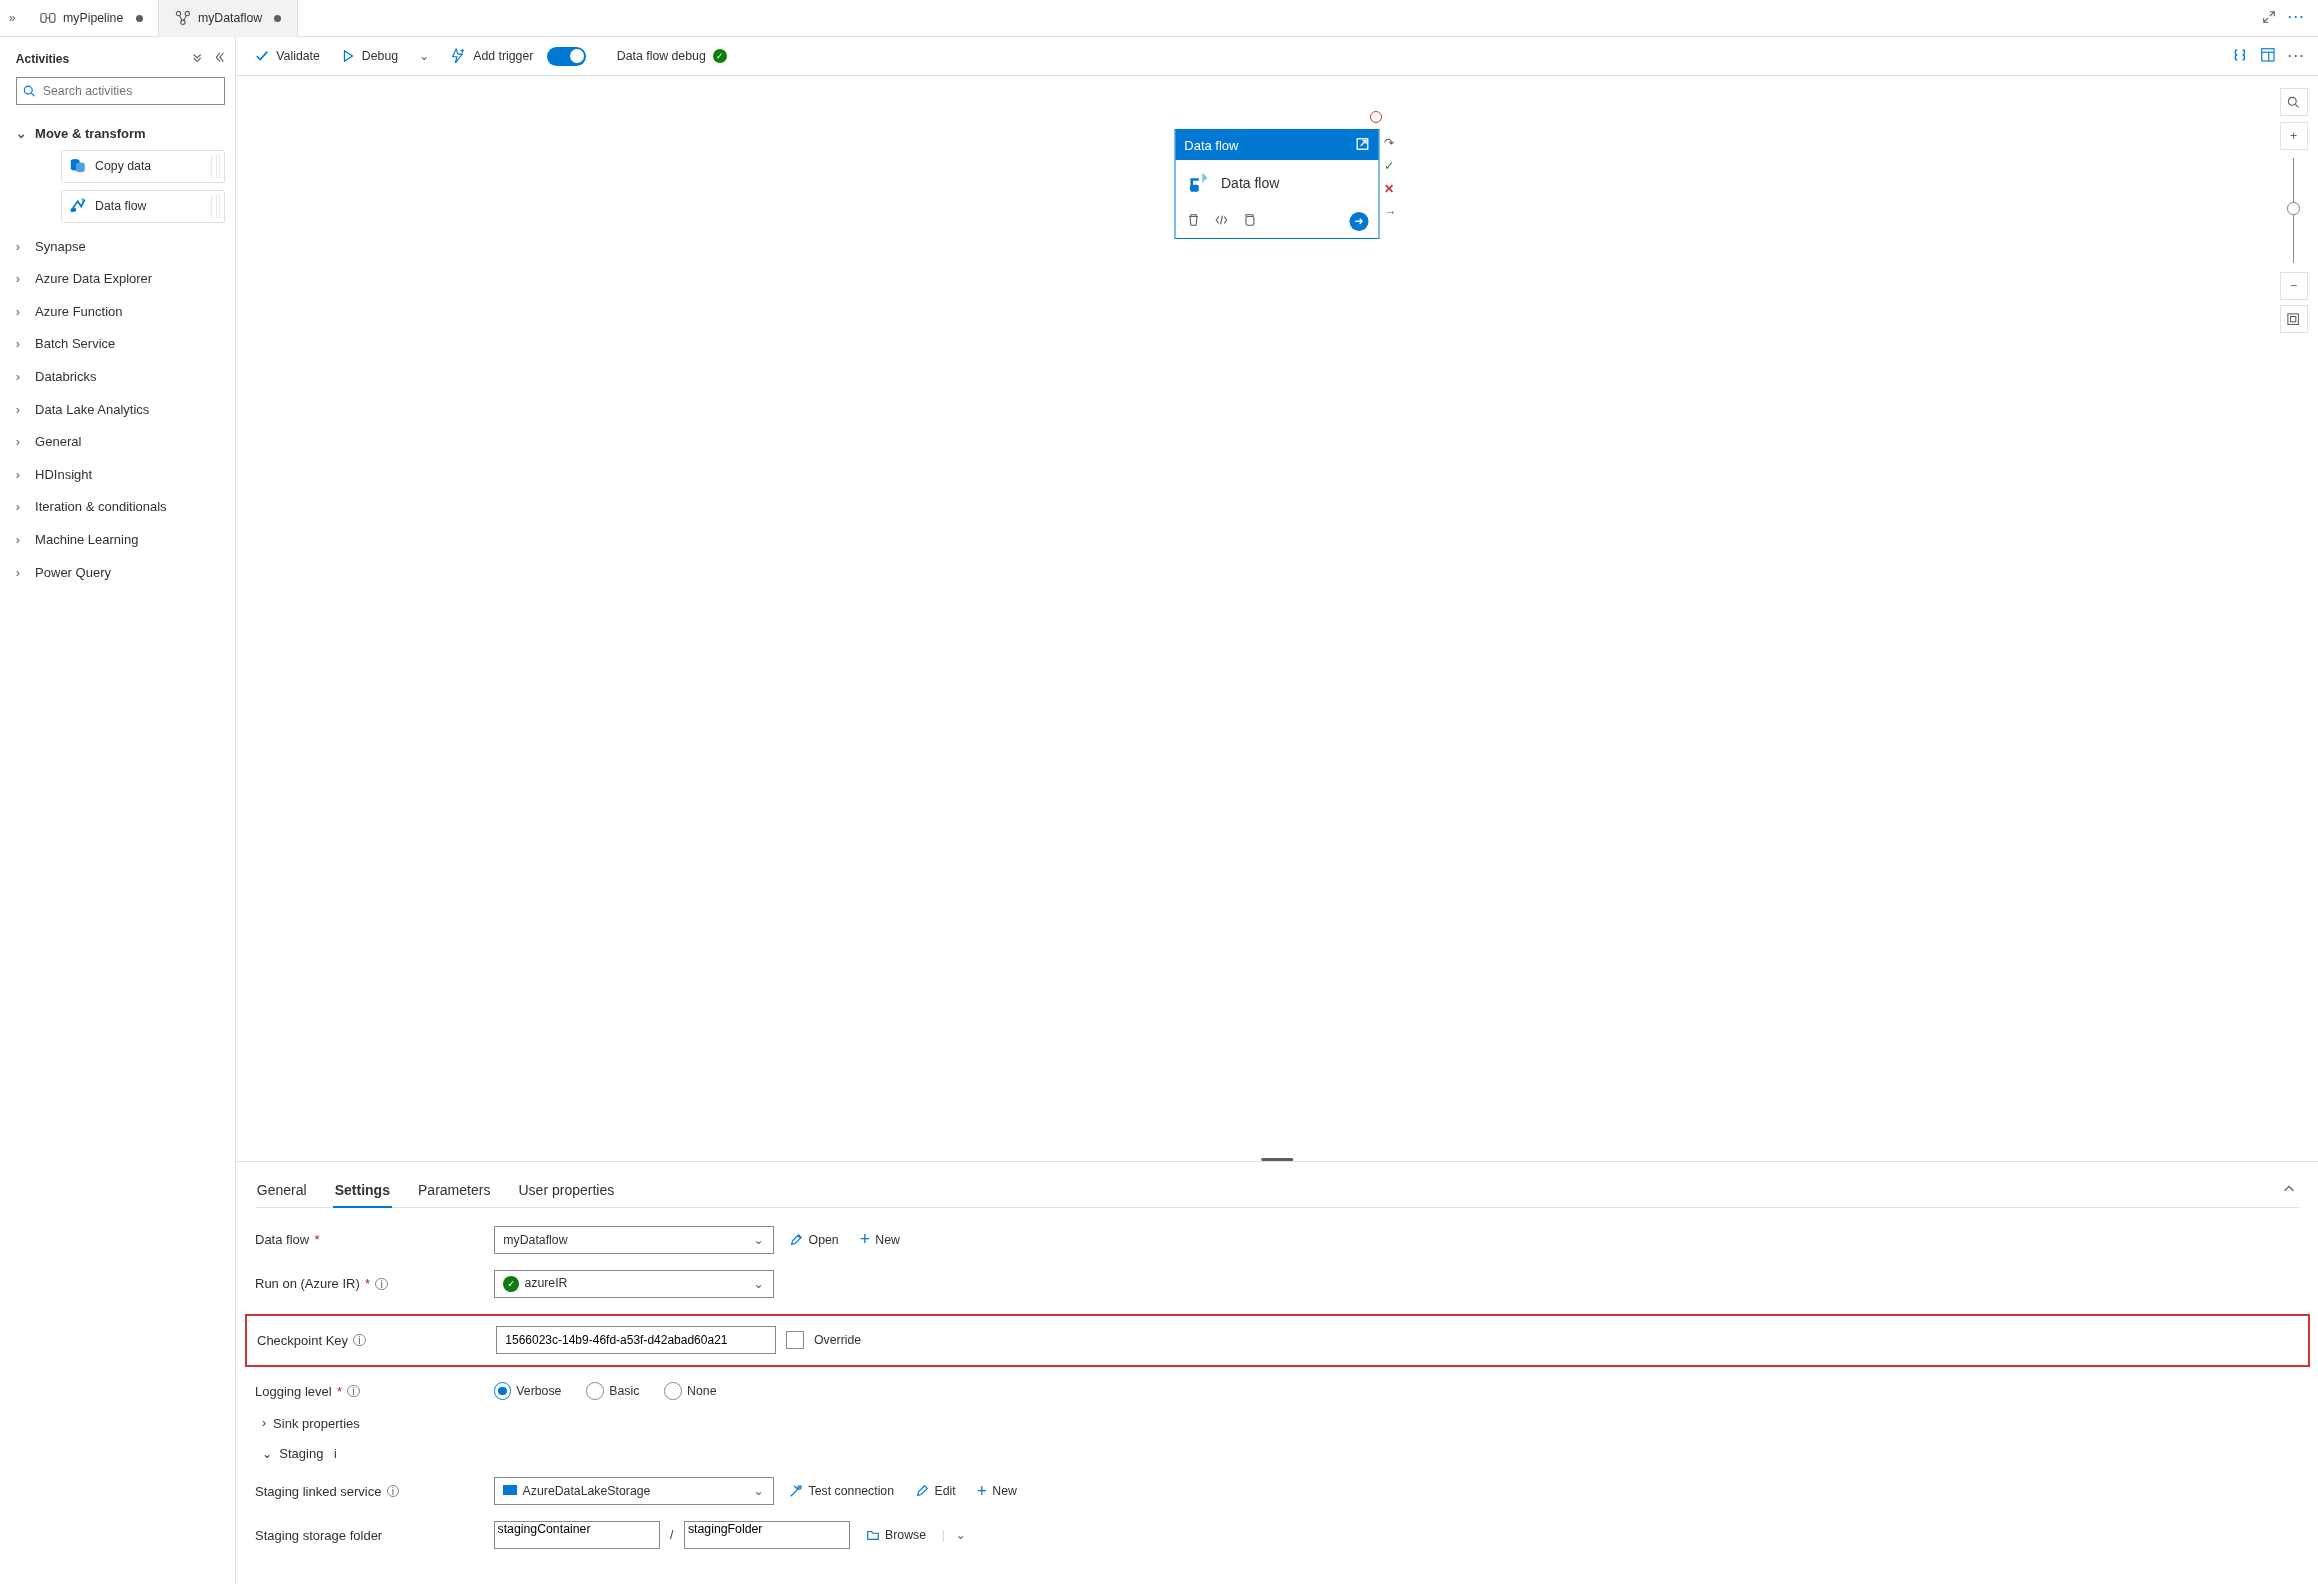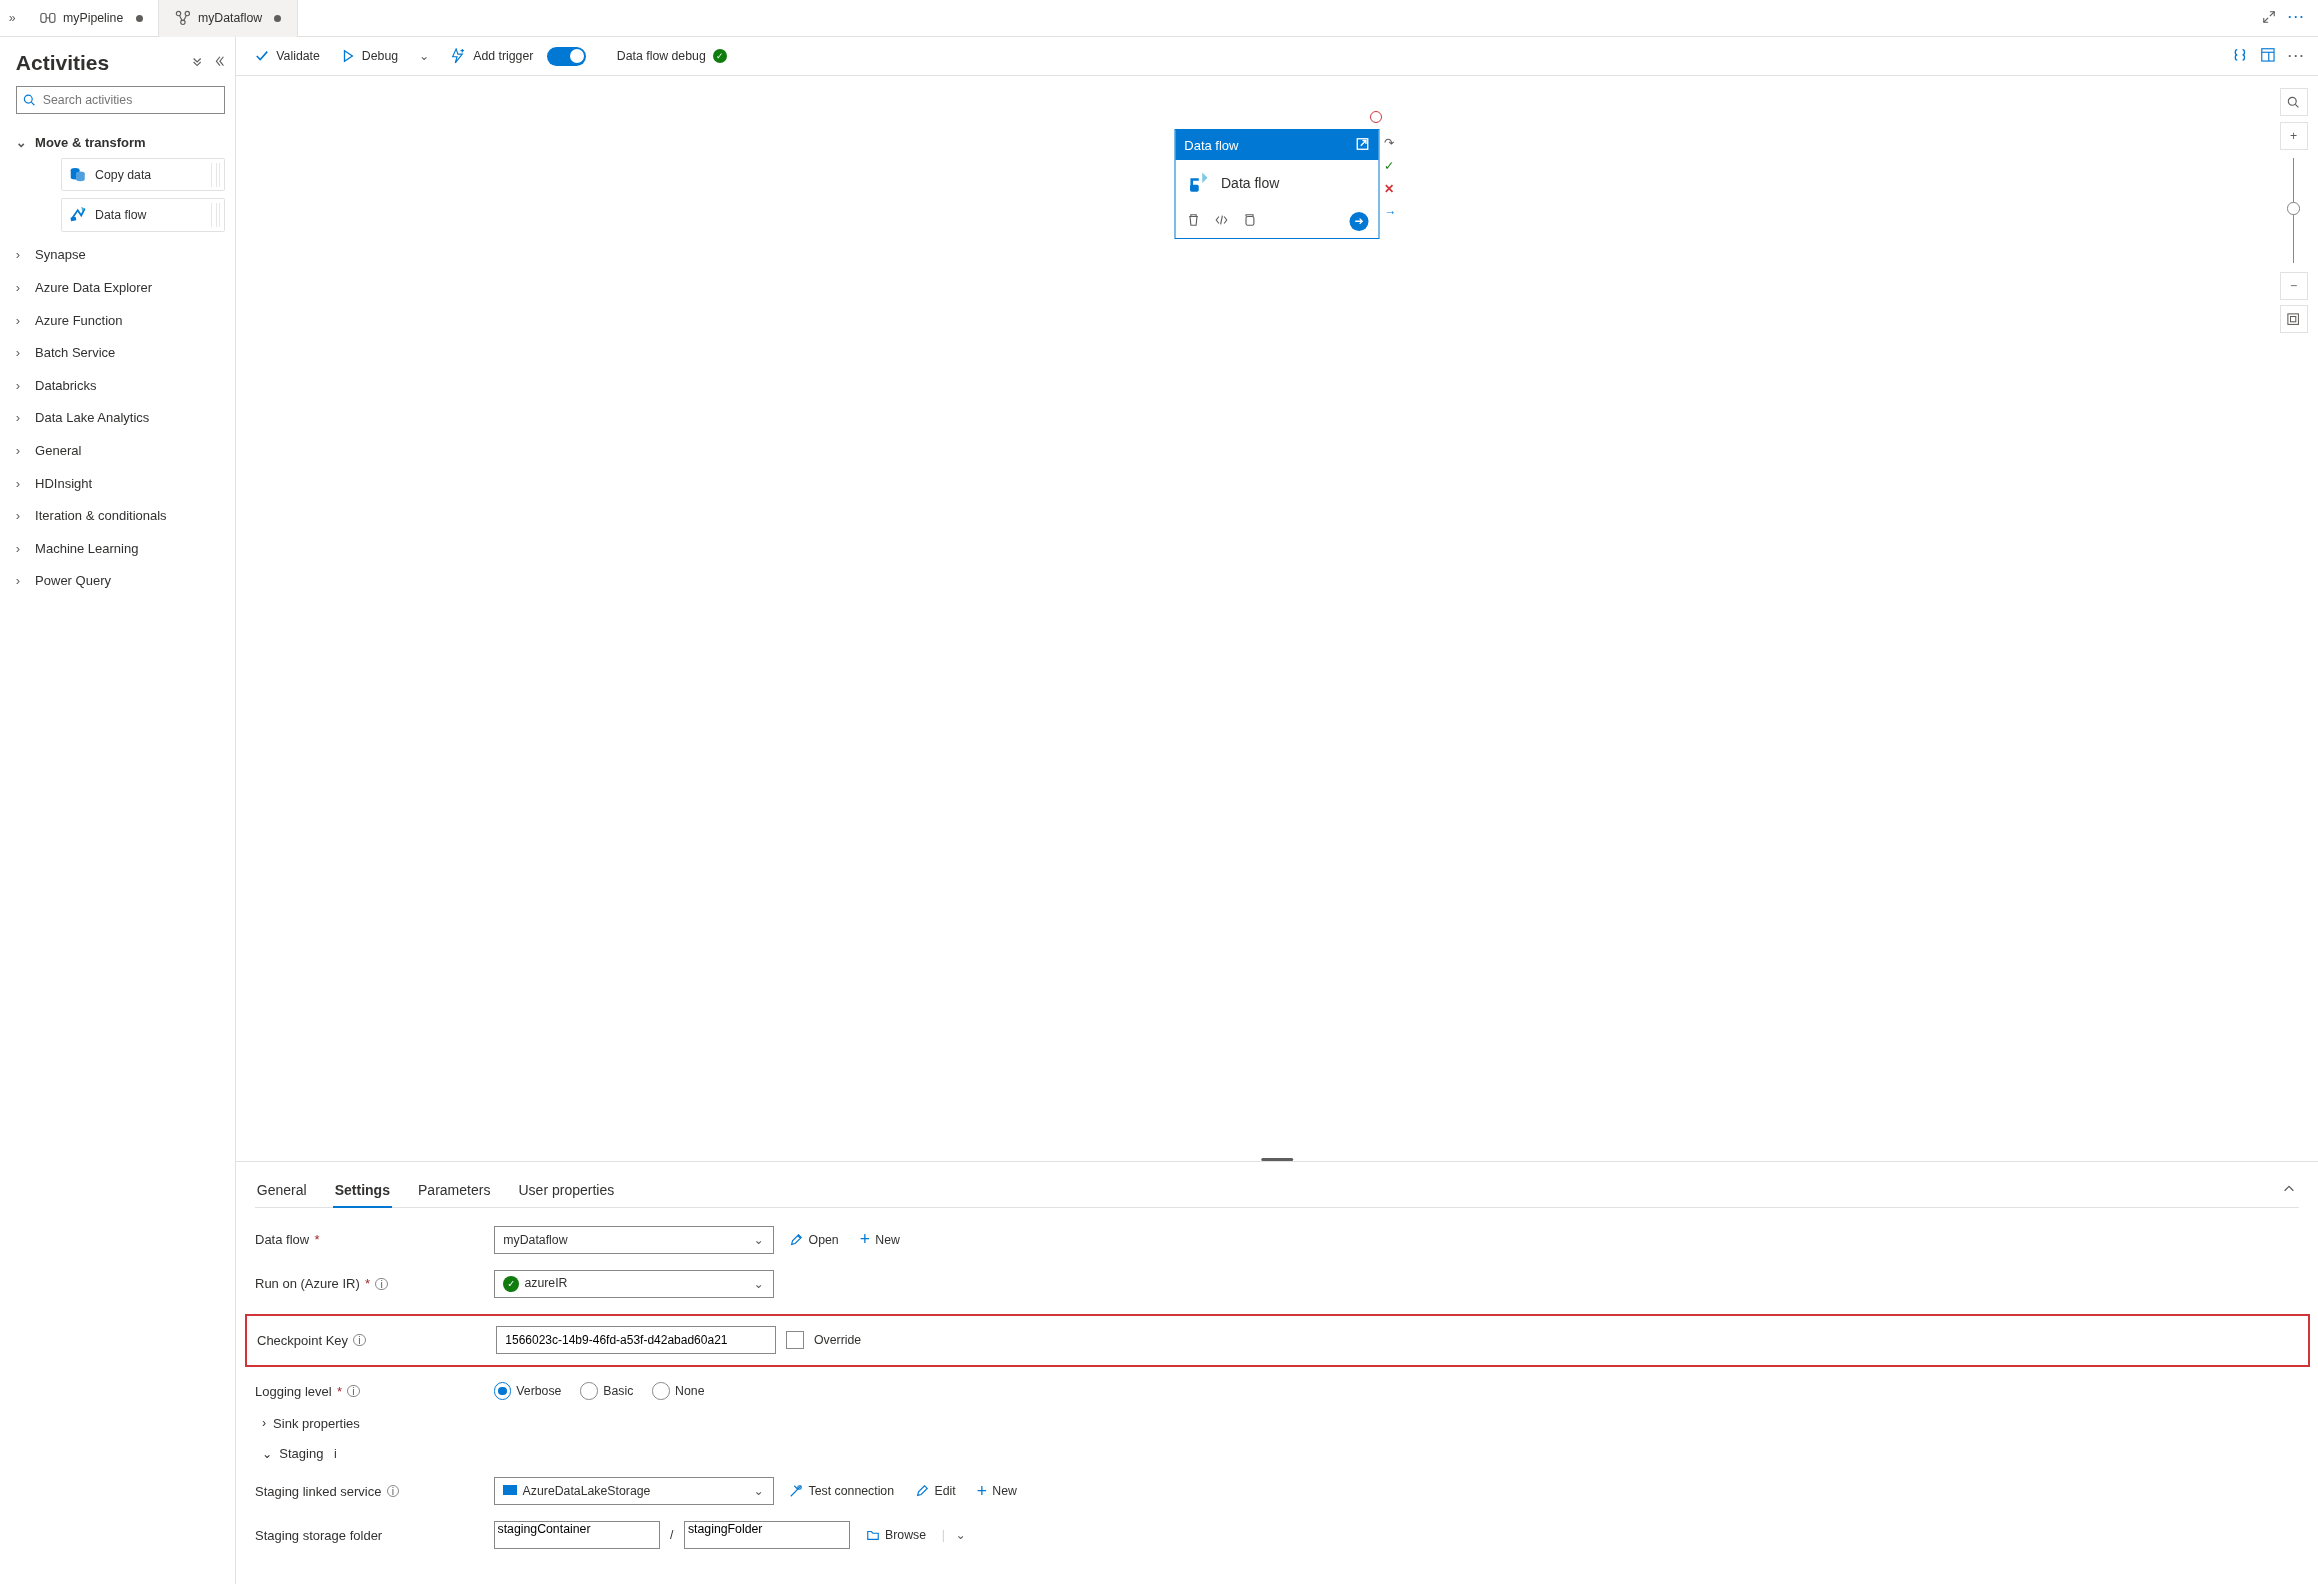--- a/index.html
+++ b/index.html
@@ -16,21 +16,21 @@
 .tabbar .spacer { flex: 1; }
 .tabbar .right-icons { display: flex; gap: 12.3px; padding-right: 12.3px; color: #605e5c; }
 .tabbar .right-icons span { cursor: pointer; }
 
 
 .main { flex: 1; display: flex; min-height: 0; }
 
 
 .sidebar { width: 236px; border-right: 0.9px solid #e1e1e1; padding: 14px 10.5px 14px 15.8px; overflow-y: auto; }
 .sidebar-header { display: flex; align-items: center; justify-content: space-between; margin-bottom: 10.5px; }
-.sidebar-title { font-size: 21px; font-weight: 600; }
+.sidebar-title { font-size: 12px; font-weight: 600; }
 .sidebar-header .icons { display: flex; gap: 8.8px; color: #605e5c; }
 .sidebar-header .icons span { cursor: pointer; }
 .search-wrap { position: relative; margin-bottom: 12.3px; }
 .search-wrap svg { position: absolute; left: 7px; top: 50%; transform: translateY(-50%); color: #0078d4; }
 .search-input { width: 100%; height: 28px; border: 0.9px solid #8a8886; padding: 0 7px 0 26px; font-size: 12.3px; outline: none; }
 .cat { display: flex; align-items: center; gap: 7px; padding: 8.8px 0; cursor: pointer; font-size: 13px; }
 .cat.bold { font-weight: 600; }
 .cat .chev { width: 12.3px; color: #605e5c; }
 .activity-item { display: flex; align-items: center; gap: 8.8px; border: 0.9px solid #e1e1e1; border-radius: 1.8px; padding: 5.3px 7px; margin-bottom: 7px; cursor: grab; position: relative; margin-left: 45px; }
 .activity-item .grip { position: absolute; right: 3.5px; top: 3.5px; bottom: 3.5px; width: 8.8px; background: repeating-linear-gradient(90deg, #d2d0ce, #d2d0ce 0.9px, transparent 0.9px, transparent 2.6px); opacity: 0.5; }
@@ -79,21 +79,21 @@
 .row .label .info { color: #605e5c; font-size: 10.5px; border: 0.9px solid #8a8886; border-radius: 50%; width: 12.3px; height: 12.3px; display: inline-flex; align-items: center; justify-content: center; }
 .select, .text-input { height: 28px; border: 0.9px solid #8a8886; padding: 0 8.8px; font-size: 12.3px; background: #fff; display: flex; align-items: center; justify-content: space-between; cursor: pointer; }
 .select { width: 280px; }
 .select .chev { color: #605e5c; }
 .text-input { width: 280px; }
 .text-input input { border: none; outline: none; width: 100%; font-size: 12px; }
 .link-btn { display: flex; align-items: center; gap: 5.3px; color: #323130; cursor: pointer; padding: 3.5px 5.3px; }
 .link-btn svg, .link-btn .plus { color: #0078d4; }
 .highlight-row { border: 2.6px solid #d13438; padding: 10.5px; margin: 0 -10.5px; }
 .checkbox { width: 17.5px; height: 17.5px; border: 0.9px solid #8a8886; cursor: pointer; }
-.radio-group { display: flex; gap: 19px; align-items: center; }
+.radio-group { display: flex; gap: 25px; align-items: center; }
 .radio { display: flex; align-items: center; gap: 5.3px; cursor: pointer; }
 .radio .r-outer { width: 17.5px; height: 17.5px; border: 0.9px solid #8a8886; border-radius: 50%; display: flex; align-items: center; justify-content: center; }
 .radio.checked .r-outer { border-color: #0078d4; }
 .radio .r-inner { width: 8.8px; height: 8.8px; border-radius: 50%; background: #0078d4; }
 .sub-row { padding-left: 7px; display: flex; align-items: center; gap: 7px; cursor: pointer; }
 .folder-input { height: 28px; border: 0.9px solid #8a8886; padding: 0 3px; font-size: 12.3px; }
 .folder-input input { border: none; outline: none; width: 100%; font-size: 12.3px; }
 .green-check { width: 15.8px; height: 15.8px; border-radius: 50%; background: #107c10; color: #fff; display: inline-flex; align-items: center; justify-content: center; font-size: 9.6px; margin-right: 5.3px; }
 .svc-icon { width: 14px; height: 10.5px; background: linear-gradient(#0078d4, #0078d4); border: 0.9px solid #0078d4; margin-right: 5.3px; display: inline-block; }
 </style>

